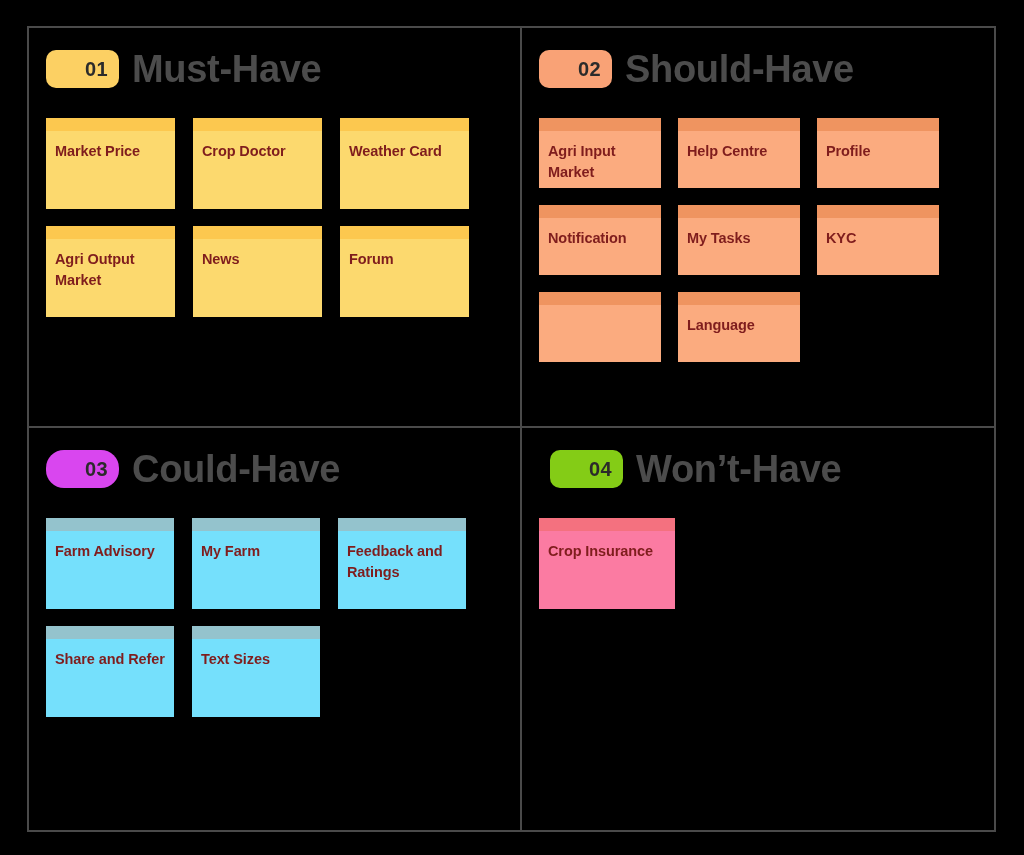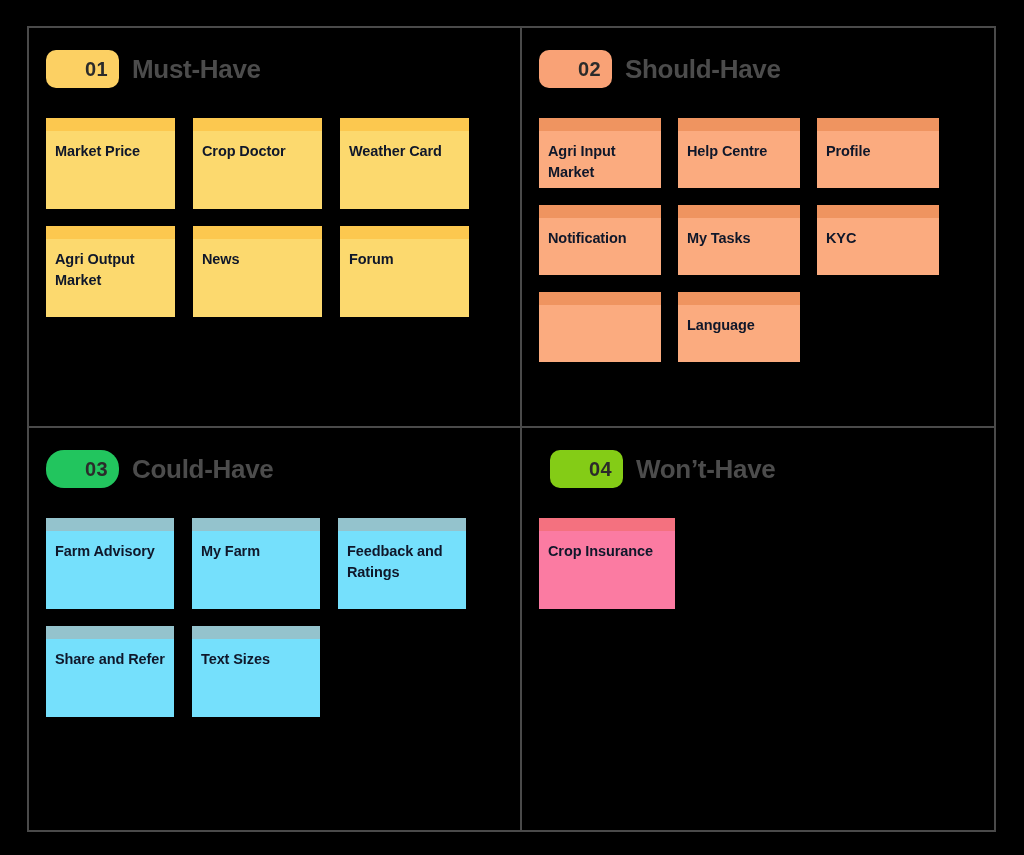--- a/index.html
+++ b/index.html
@@ -55,25 +55,25 @@
     justify-content: center;
     font-size: 20px;
     font-weight: bold;
     color: #2b2b2b;
     letter-spacing: 0.5px;
     flex: none;
     padding-left: 28px;
   }
   .badge-01 { background: #fcd063; }
   .badge-02 { background: #f9a276; }
-  .badge-03 { background: #22c55e; border-radius: 18px; }
+  .badge-03 { background: #d946ef; border-radius: 18px; }
   .badge-04 { background: #84cc16; margin-left: 11px; }
 
   .q-title {
-    font-size: 26px;
+    font-size: 38px;
     font-weight: bold;
     color: #4c4c4c;
     letter-spacing: -0.3px;
     line-height: 1;
     white-space: nowrap;
   }
 
   .cards {
     display: flex;
     flex-wrap: wrap;
@@ -93,21 +93,21 @@
   }
   .card .strip {
     height: 13px;
     width: 100%;
   }
   .card .card-label {
     display: block;
     padding: 10px 9px 0 9px;
     font-size: 14.5px;
     font-weight: bold;
-    color: #0f172a;
+    color: #7f1d1d;
     line-height: 1.42;
     letter-spacing: -0.1px;
   }
 
   
   .card-yellow { width: 129px; height: 91px; background: #fcd96e; }
   .card-yellow .strip { background: #fcc84f; }
 
   
   .card-orange { width: 122px; height: 70px; background: #fbab7f; }

